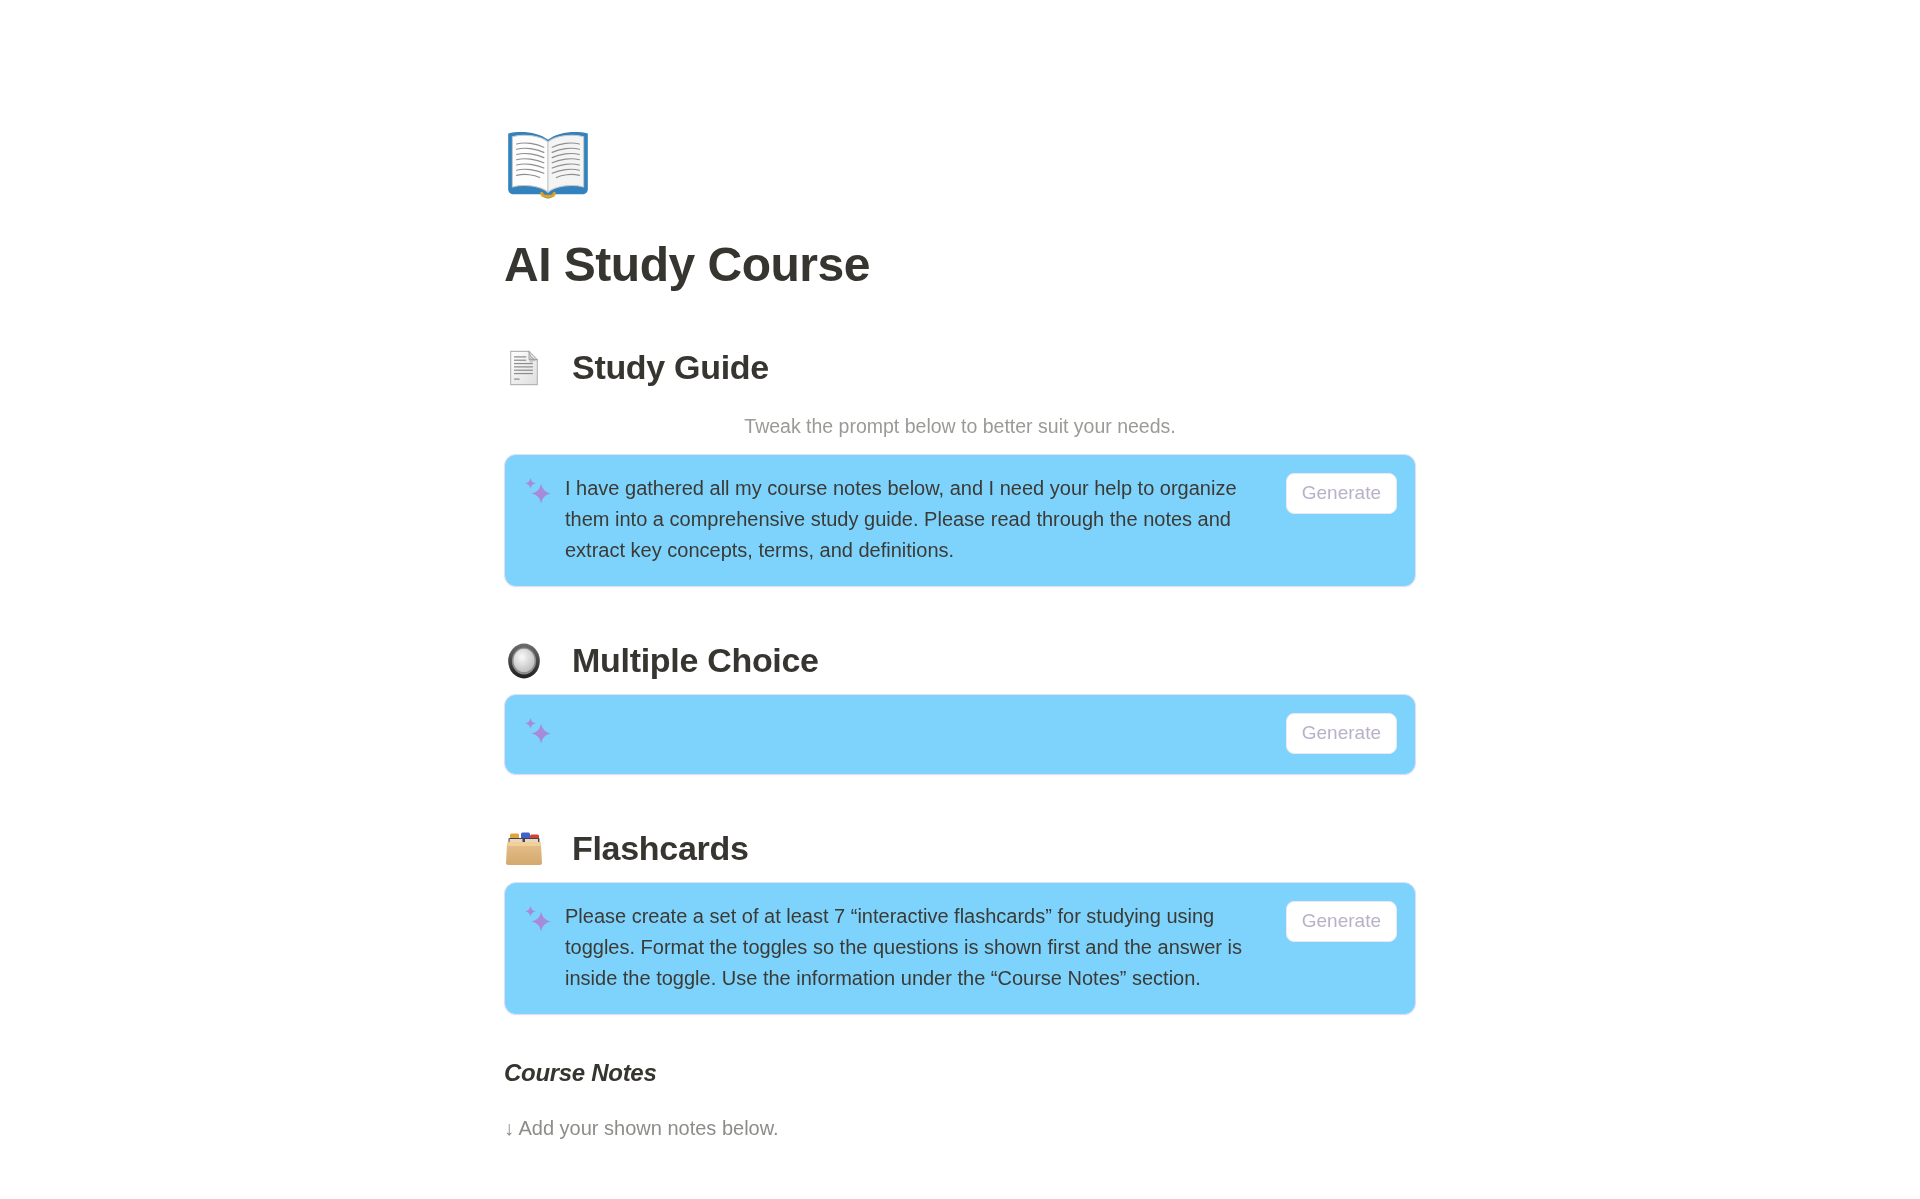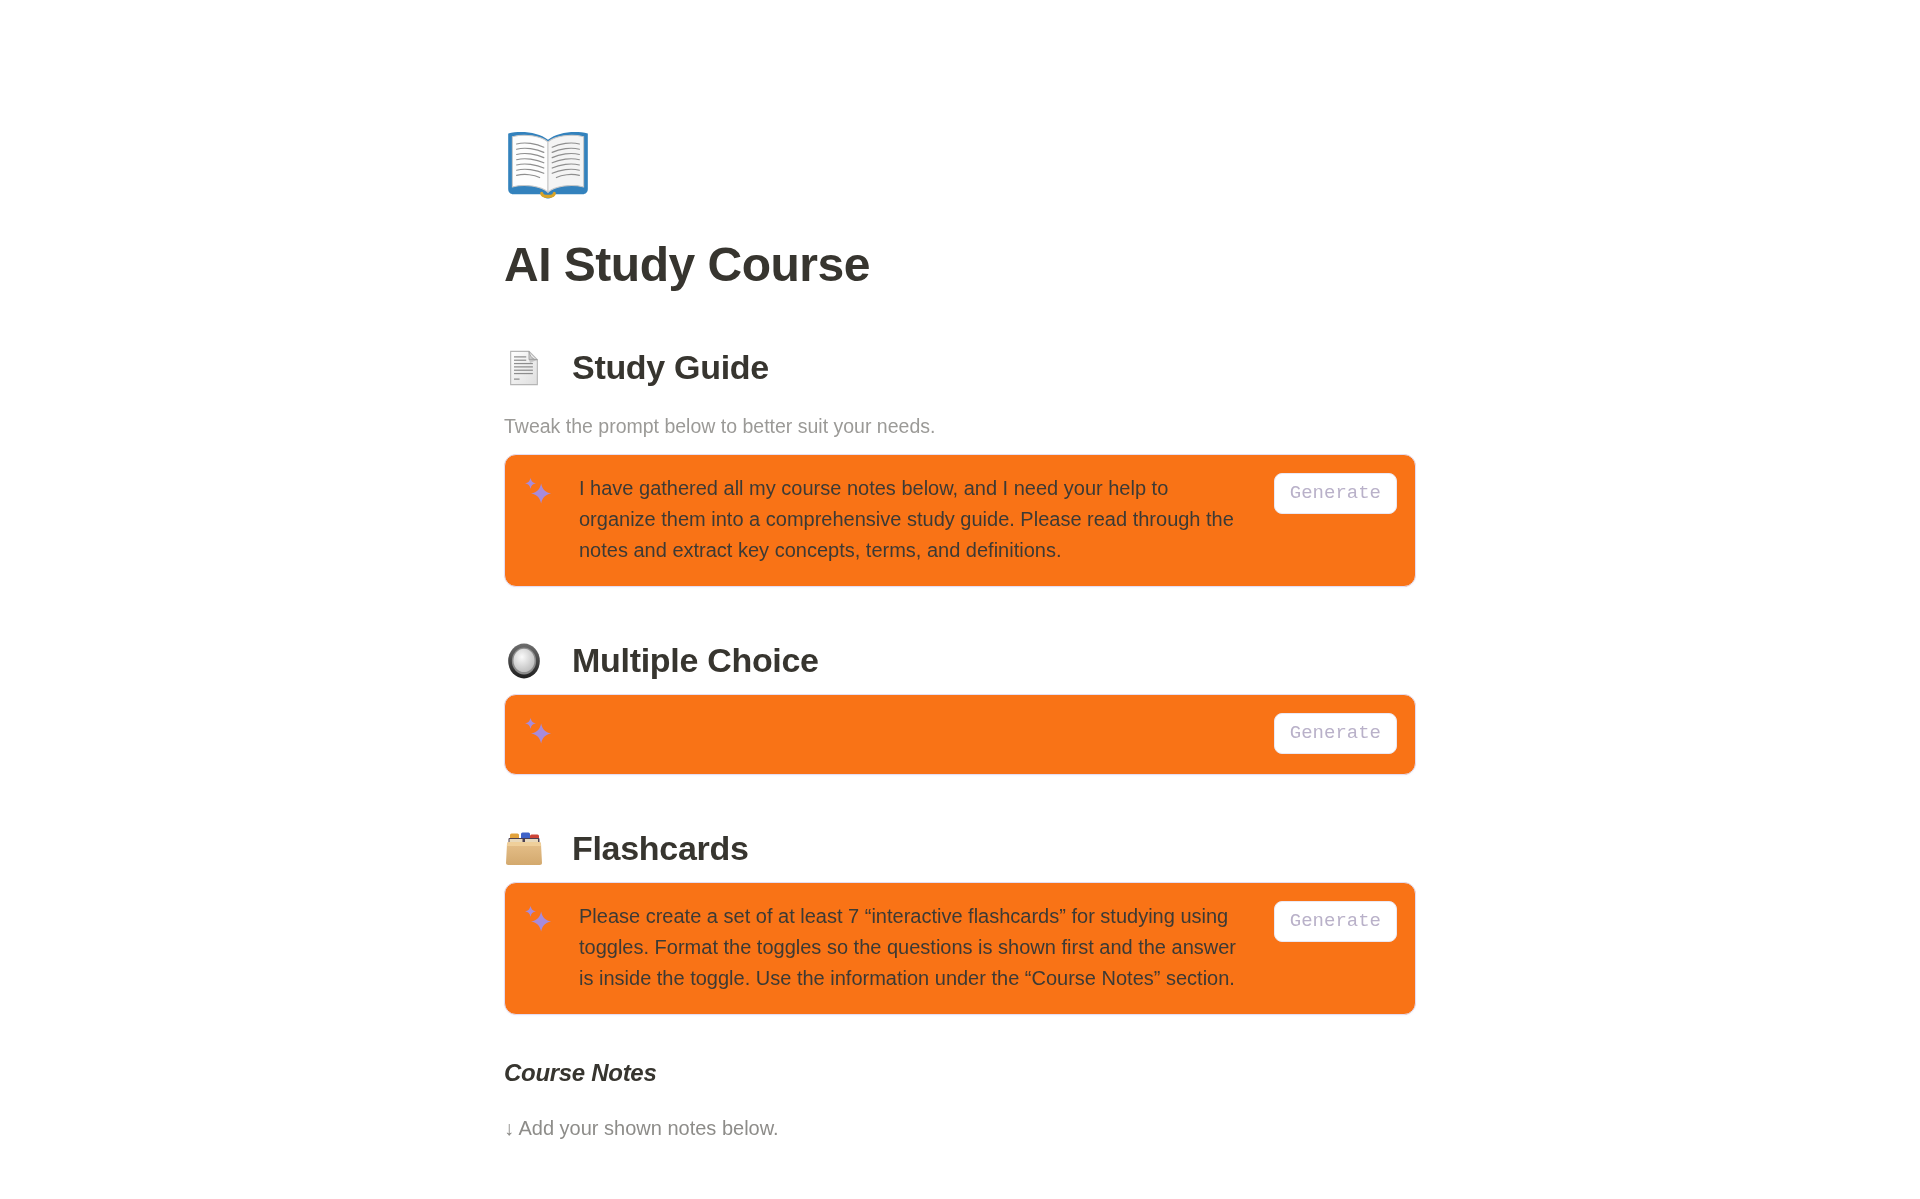--- a/index.html
+++ b/index.html
@@ -46,32 +46,32 @@
     height: 40px;
     align-items: center;
     justify-content: center;
     flex: 0 0 auto;
   }
   .section-subtitle {
     margin-top: 24px;
     font-size: 19.5px;
     color: #9b9a97;
     line-height: 1.5;
+    text-align: center;
   }
   .prompt-box {
     margin-top: 13px;
     width: 912px;
     border: 1.5px solid #e4ddf2;
     border-radius: 12px;
-    background: #f97316;
+    background: #7dd3fc;
     box-shadow: 0 1px 2px rgba(84, 72, 160, 0.04);
     display: flex;
     align-items: flex-start;
     padding: 18px 18px 20px 18px;
-    gap: 14px;
   }
   .sparkle {
     flex: 0 0 auto;
     width: 30px;
     height: 30px;
     margin-top: 3px;
     display: inline-flex;
   }
   .prompt-text {
     flex: 1 1 auto;
@@ -83,21 +83,21 @@
     color: #3c3a35;
     cursor: text;
   }
   .generate-btn {
     flex: 0 0 auto;
     margin-left: auto;
     background: #ffffff;
     border: 1px solid #ebe8f3;
     border-radius: 8px;
     padding: 9px 15px;
-    font-family: Liberation Mono, monospace;
+    font-family: Liberation Sans, sans-serif;
     font-size: 19px;
     color: #b9b1c9;
     cursor: pointer;
     line-height: 1.1;
   }
   .notes-heading {
     margin-top: 44px;
     font-size: 24px;
     font-weight: 700;
     letter-spacing: -0.3px;

